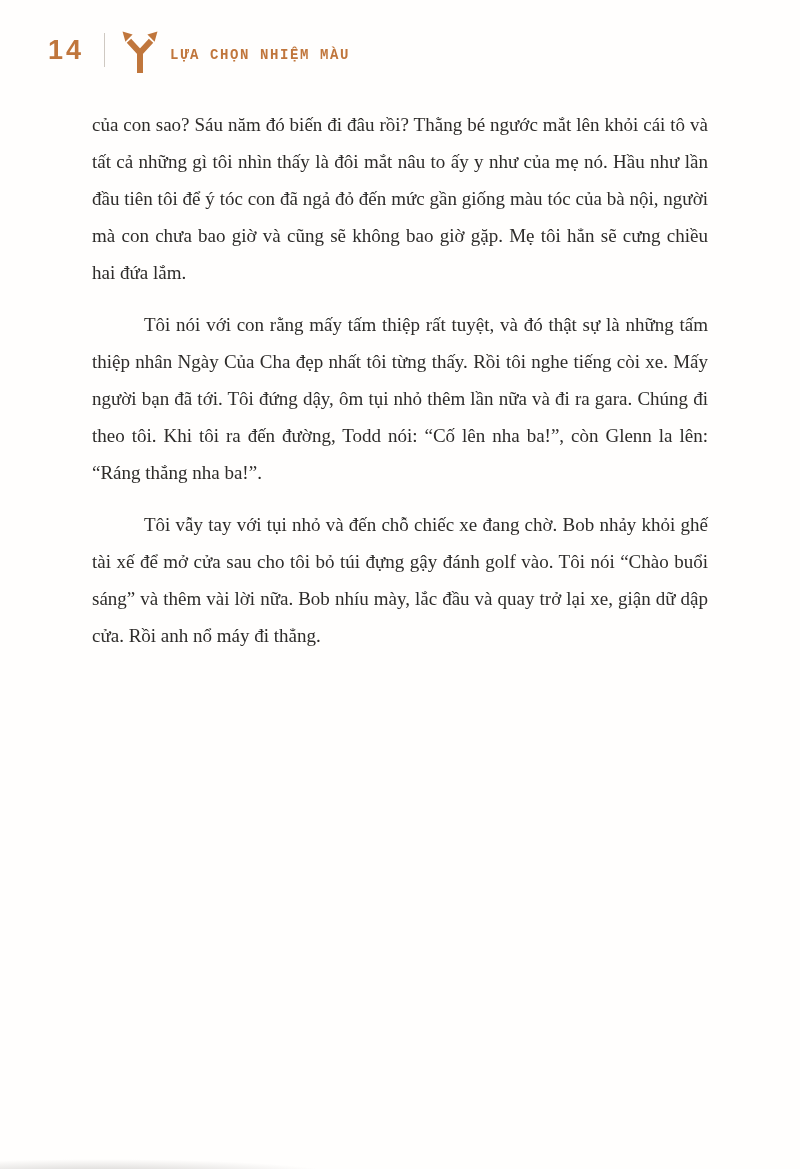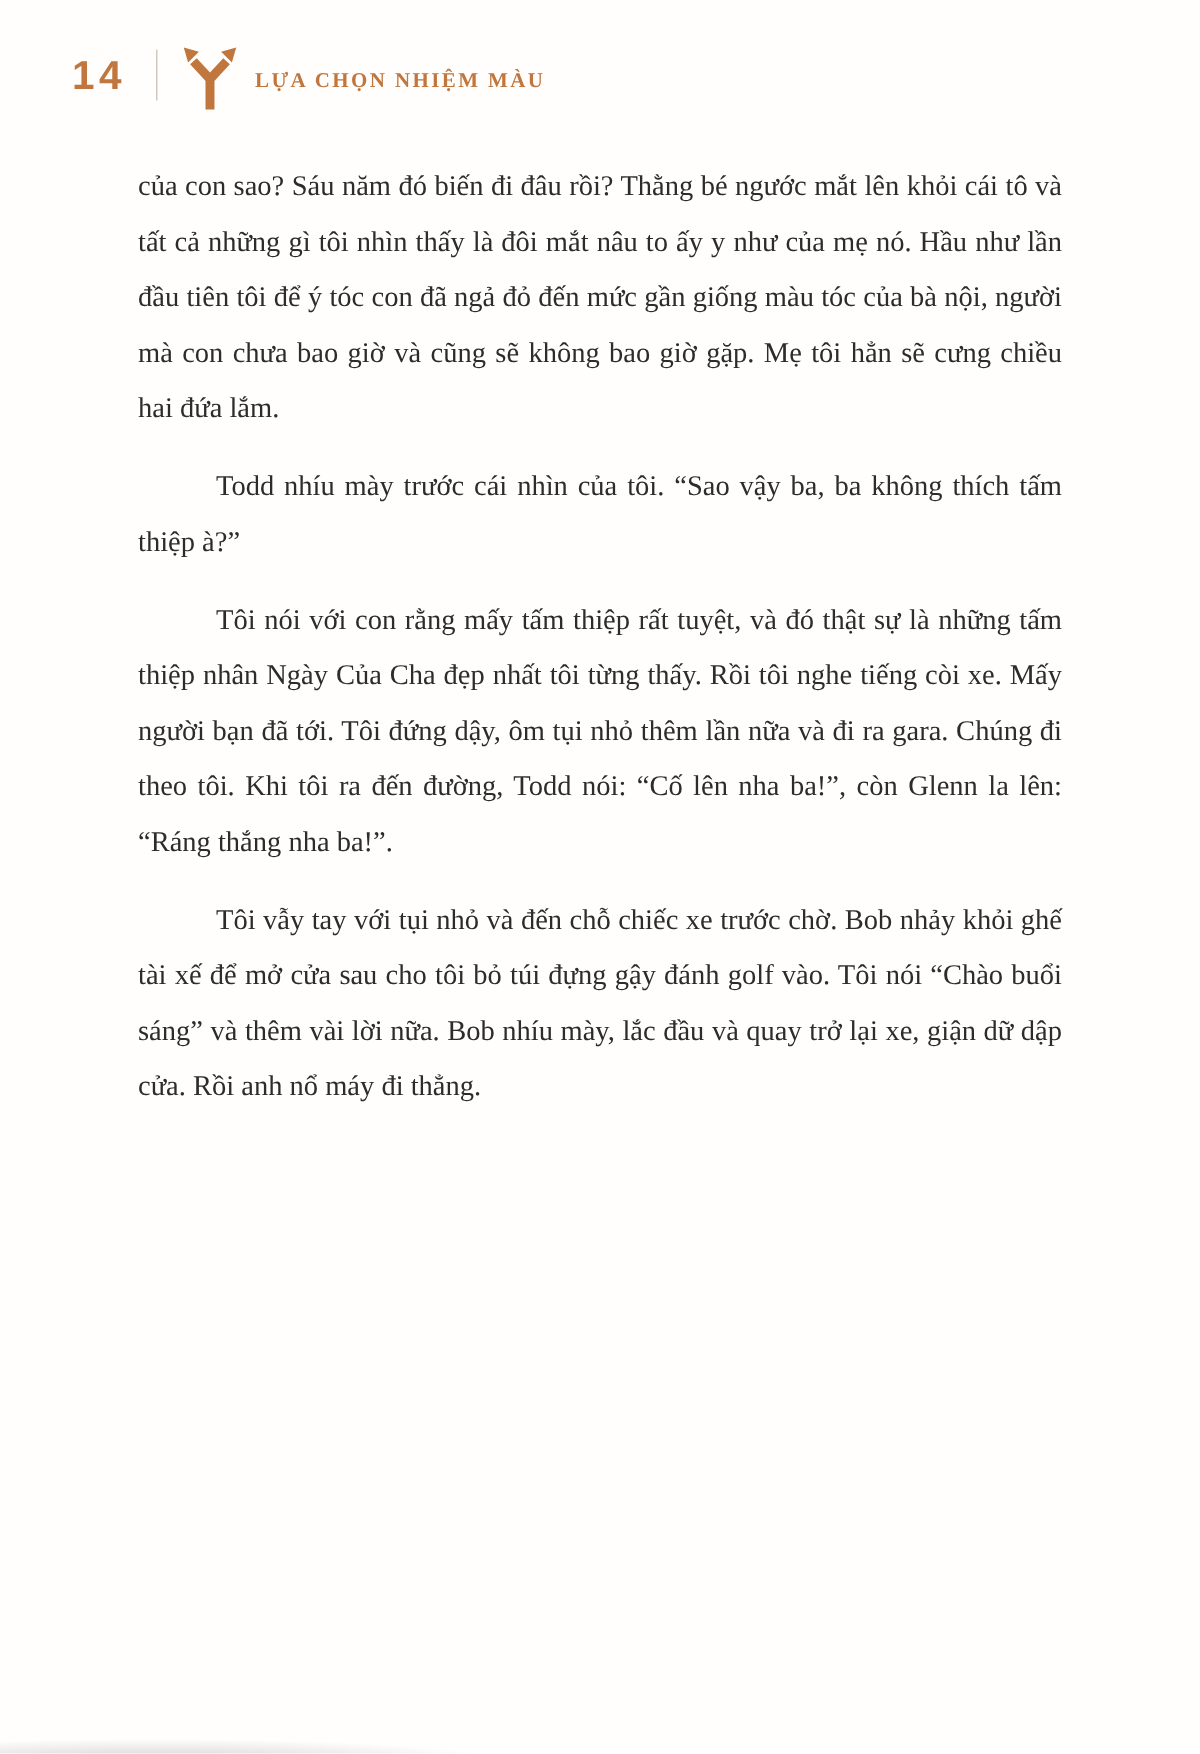--- a/index.html
+++ b/index.html
@@ -45,21 +45,21 @@
     color: var(--accent, #c0763c);
     line-height: 0;
     margin-right: 7px;
   }
   .header-icon svg {
     width: 46px;
     height: 50px;
     display: block;
   }
   .book-title {
-    font-family: Liberation Serif, serif;
+    font-family: Liberation Mono, monospace;
     font-size: 14px;
     font-weight: 700;
     letter-spacing: 1.6px;
     color: var(--accent, #c0763c);
     position: relative;
     top: 5px;
   }
 
   
   .page-body {
@@ -104,20 +104,19 @@
         <path d="M50 102 L50 54 M50 58 L26 32 M50 58 L74 32" stroke="currentColor" stroke-width="13" fill="none" stroke-linejoin="round" stroke-linecap="butt"></path>
         <polygon points="12,12 33.9,18.3 18.3,33.9" fill="currentColor"></polygon>
         <polygon points="88,12 66.1,18.3 81.7,33.9" fill="currentColor"></polygon>
       </svg>
     </span>
     <span class="book-title">LỰA CHỌN NHIỆM MÀU</span>
   </header>
 
   <main class="page-body">
     <p class="para">của con sao? Sáu năm đó biến đi đâu rồi? Thằng bé ngước mắt lên khỏi cái tô và tất cả những gì tôi nhìn thấy là đôi mắt nâu to ấy y như của mẹ nó. Hầu như lần đầu tiên tôi để ý tóc con đã ngả đỏ đến mức gần giống màu tóc của bà nội, người mà con chưa bao giờ và cũng sẽ không bao giờ gặp. Mẹ tôi hẳn sẽ cưng chiều hai đứa lắm.</p>
-    <p class="para indent">Todd nhíu mày trước cái nhìn của tôi. “Sao vậy ba, ba không thích tấm thiệp à?”</p>
     <p class="para indent">Tôi nói với con rằng mấy tấm thiệp rất tuyệt, và đó thật sự là những tấm thiệp nhân Ngày Của Cha đẹp nhất tôi từng thấy. Rồi tôi nghe tiếng còi xe. Mấy người bạn đã tới. Tôi đứng dậy, ôm tụi nhỏ thêm lần nữa và đi ra gara. Chúng đi theo tôi. Khi tôi ra đến đường, Todd nói: “Cố lên nha ba!”, còn Glenn la lên: “Ráng thắng nha ba!”.</p>
-    <p class="para indent">Tôi vẫy tay với tụi nhỏ và đến chỗ chiếc xe trước chờ. Bob nhảy khỏi ghế tài xế để mở cửa sau cho tôi bỏ túi đựng gậy đánh golf vào. Tôi nói “Chào buổi sáng” và thêm vài lời nữa. Bob nhíu mày, lắc đầu và quay trở lại xe, giận dữ dập cửa. Rồi anh nổ máy đi thẳng.</p>
+    <p class="para indent">Tôi vẫy tay với tụi nhỏ và đến chỗ chiếc xe đang chờ. Bob nhảy khỏi ghế tài xế để mở cửa sau cho tôi bỏ túi đựng gậy đánh golf vào. Tôi nói “Chào buổi sáng” và thêm vài lời nữa. Bob nhíu mày, lắc đầu và quay trở lại xe, giận dữ dập cửa. Rồi anh nổ máy đi thẳng.</p>
   </main>
 
   <div class="scan-shadow"></div>
 
 </div>
 
 </body></html>

